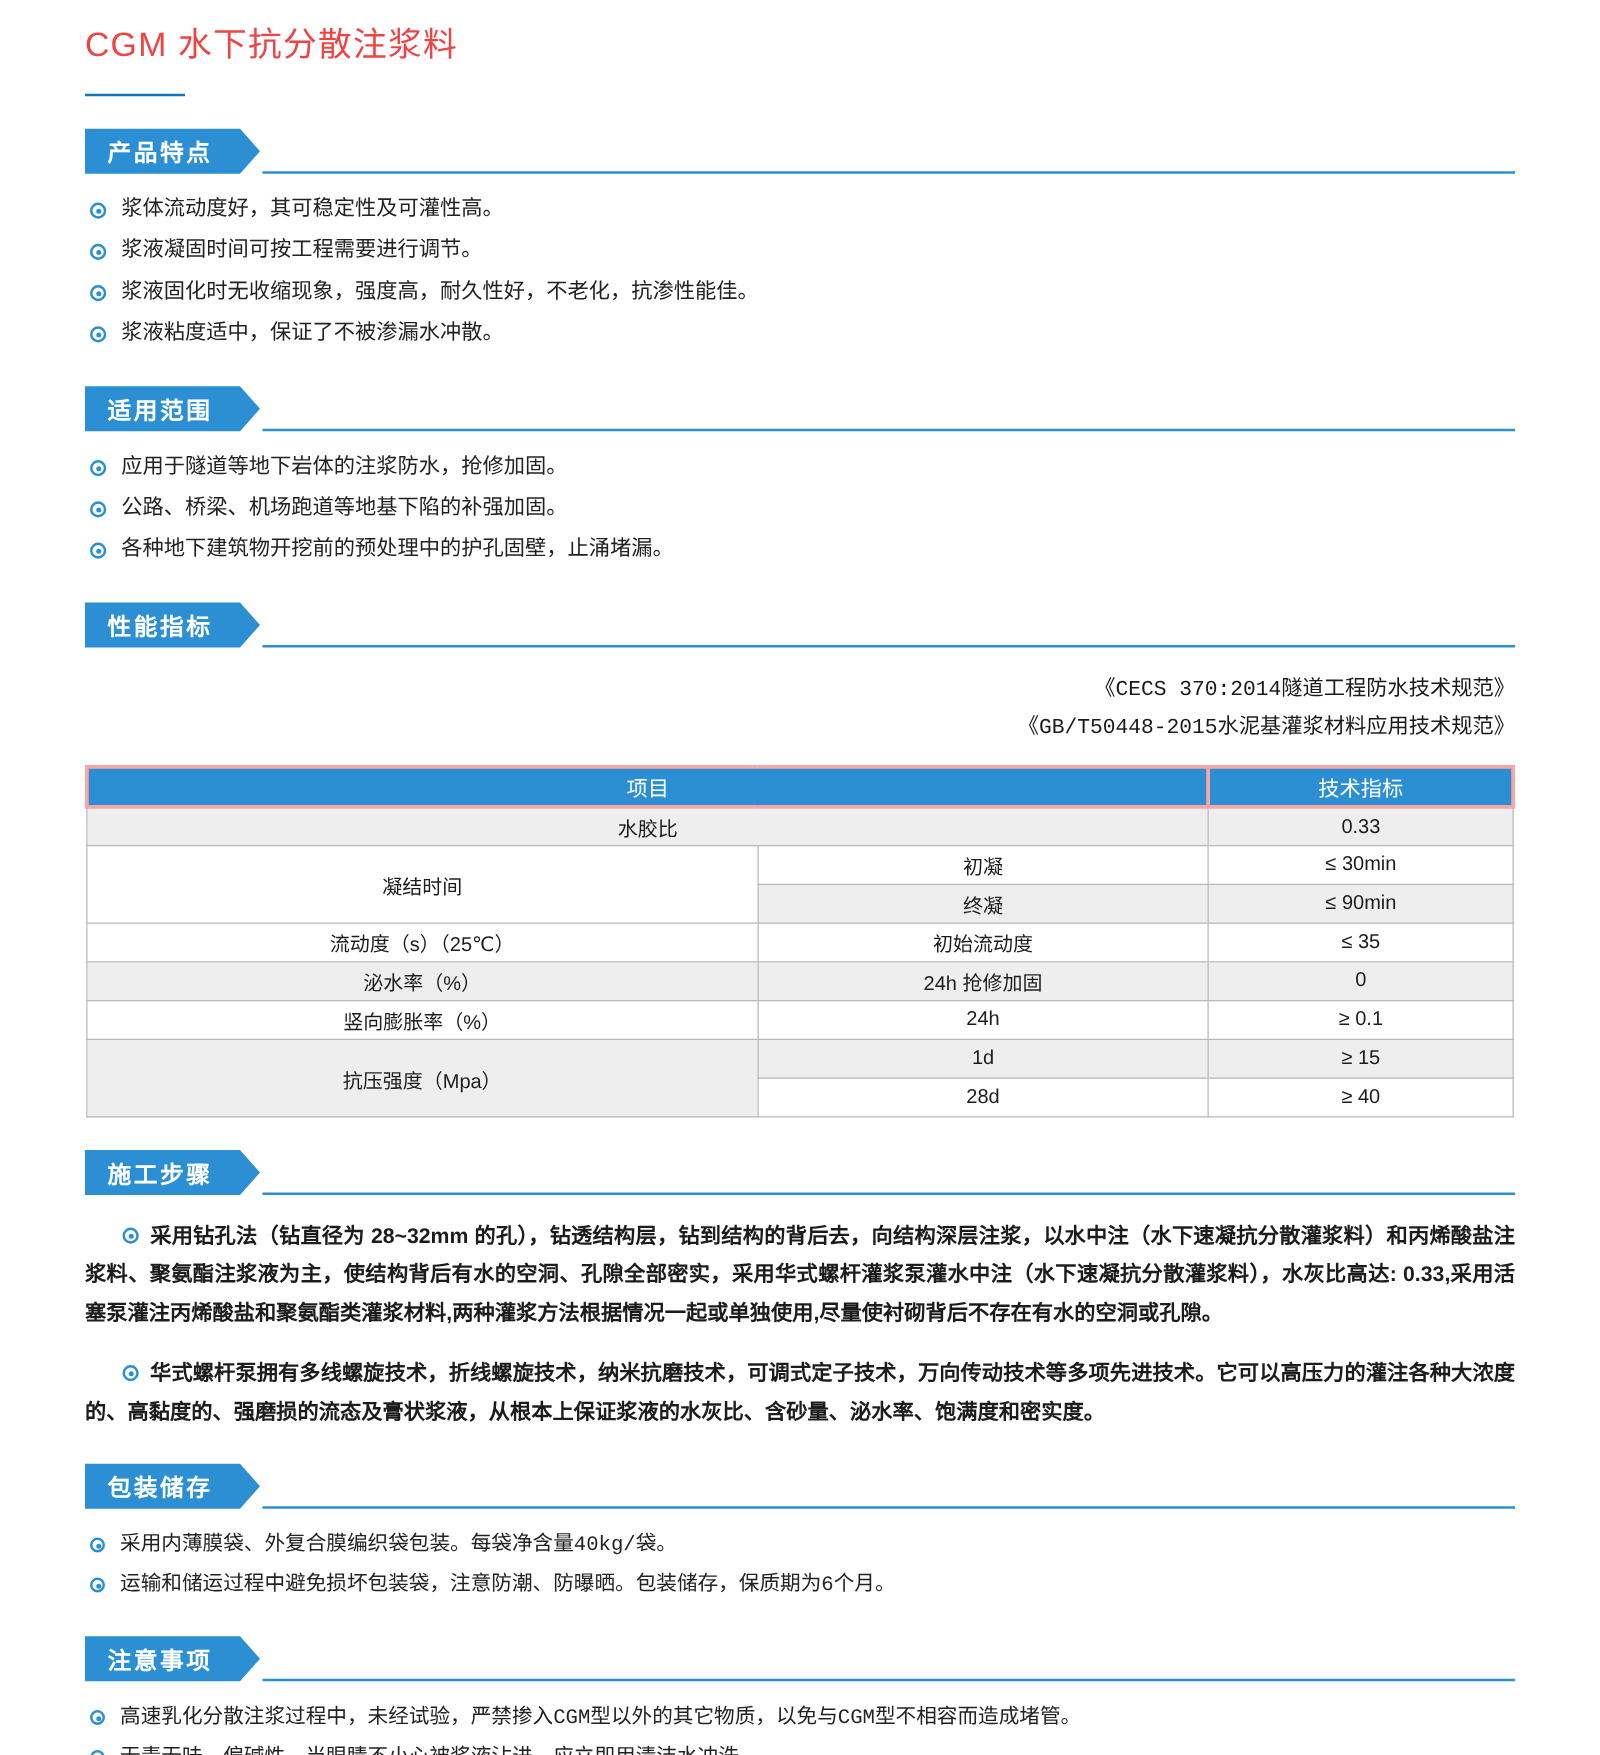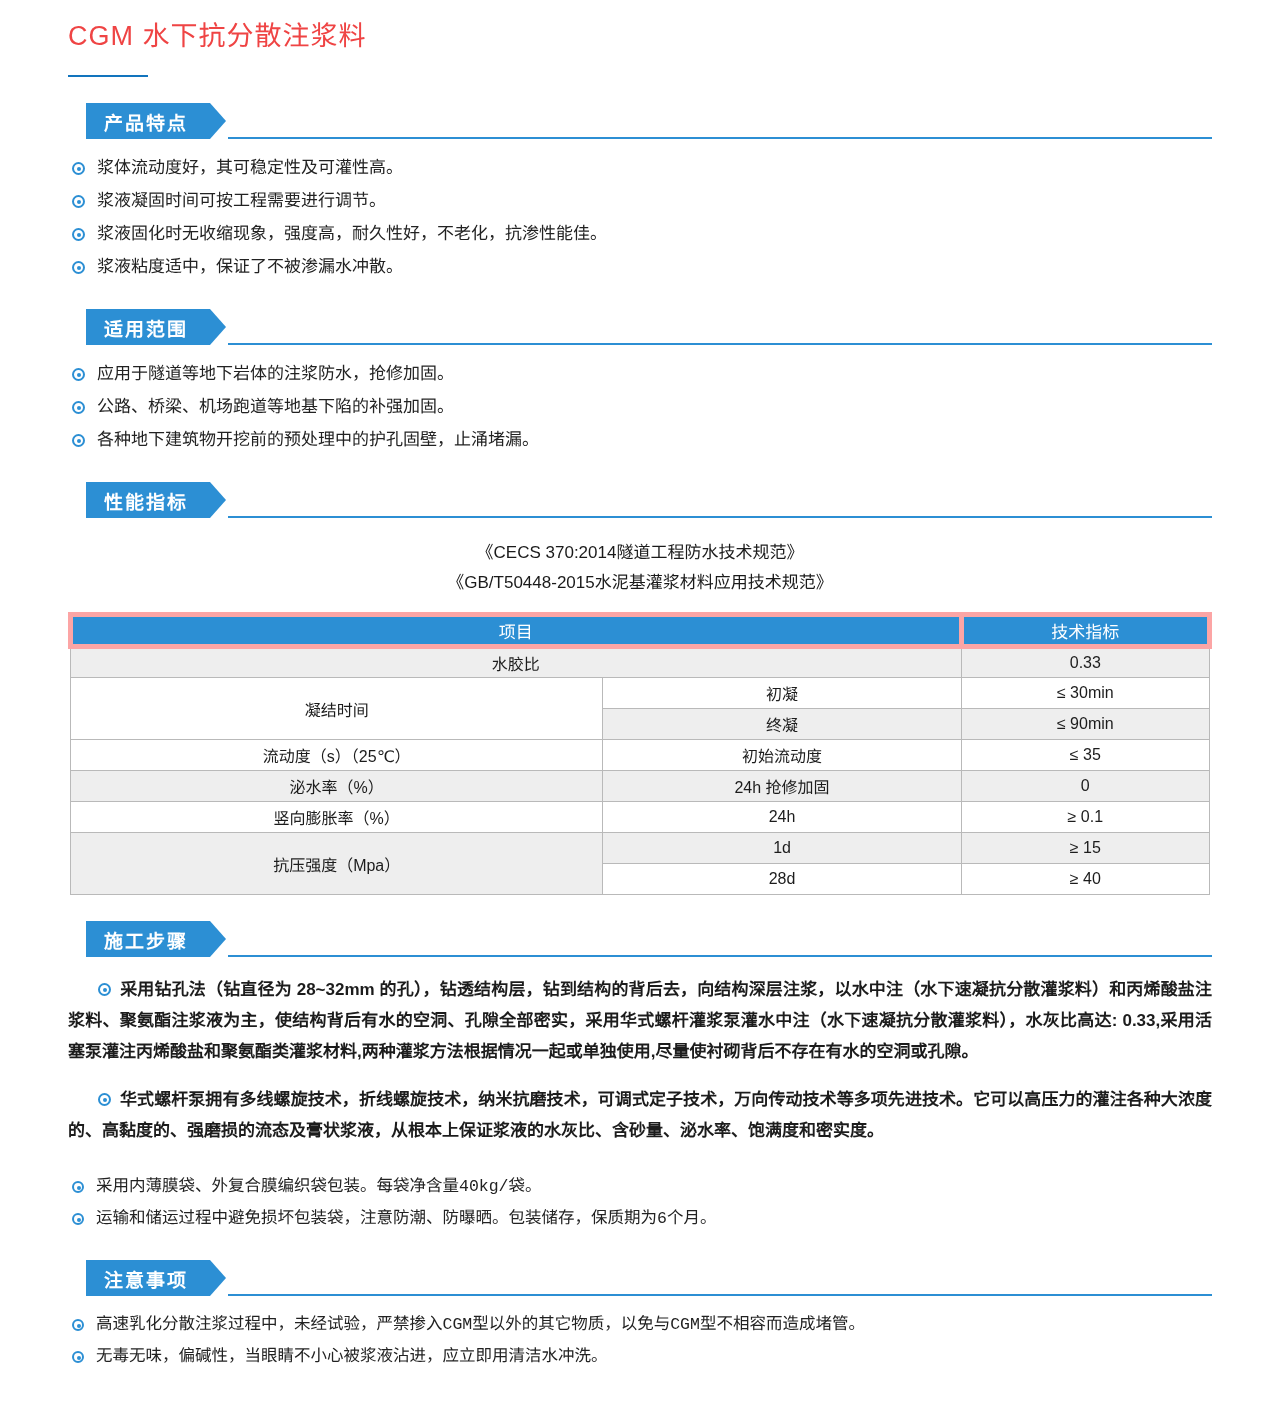--- a/index.html
+++ b/index.html
@@ -38,21 +38,20 @@
 
   
   .section {
     margin-top: 26px;
   }
   .sec-head {
     position: relative;
     height: 36px;
     display: flex;
     align-items: stretch;
-    margin-left: 18px;
   }
   .sec-tab {
     position: relative;
     background: #2c8fd4;
     color: #ffffff;
     font-size: 19px;
     font-weight: bold;
     letter-spacing: 2px;
     display: flex;
     align-items: center;
@@ -110,43 +109,44 @@
     left: 2.5px;
     top: 2.5px;
     width: 4px;
     height: 4px;
     border-radius: 50%;
     background: #2c8fd4;
   }
 
   
   .standards {
-    text-align: center;
+    text-align: right;
     margin-top: 20px;
+    font-family: Liberation Mono, monospace;
   }
   .standards div {
     font-size: 17px;
     line-height: 30px;
     color: #1a1a1a;
   }
 
   
   table.spec {
     width: 100%;
     border-collapse: collapse;
     margin-top: 14px;
     font-size: 16px;
   }
   table.spec th {
     background: #2c8fd4;
     color: #ffffff;
     font-weight: normal;
     font-size: 17px;
     height: 32px;
-    border: 5px solid #fca5a5;
+    border: 3px solid #fca5a5;
     text-align: center;
   }
   table.spec td {
     border: 1px solid #b9b9b9;
     height: 31px;
     text-align: center;
     color: #1c1c1c;
     padding: 0 6px;
   }
   table.spec tr.alt td {
@@ -316,20 +316,24 @@
       <p class="para">
         <span class="lead"></span><span class="para-icon"></span><span>采用钻孔法（钻直径为 28~32mm 的孔），钻透结构层，钻到结构的背后去，向结构深层注浆，以水中注（水下速凝抗分散灌浆料）和丙烯酸盐注浆料、聚氨酯注浆液为主，使结构背后有水的空洞、孔隙全部密实，采用华式螺杆灌浆泵灌水中注（水下速凝抗分散灌浆料），水灰比高达: 0.33,采用活塞泵灌注丙烯酸盐和聚氨酯类灌浆材料,两种灌浆方法根据情况一起或单独使用,尽量使衬砌背后不存在有水的空洞或孔隙。</span>
       </p>
       <p class="para">
         <span class="lead"></span><span class="para-icon"></span><span>华式螺杆泵拥有多线螺旋技术，折线螺旋技术，纳米抗磨技术，可调式定子技术，万向传动技术等多项先进技术。它可以高压力的灌注各种大浓度的、高黏度的、强磨损的流态及膏状浆液，从根本上保证浆液的水灰比、含砂量、泌水率、饱满度和密实度。</span>
       </p>
     </div>
   </div>
 
   <div class="section">
+    <div class="sec-head">
+      <div class="sec-tab">包装储存</div>
+      <div class="sec-line"></div>
+    </div>
     <ul class="bullets small-bullets">
       <li>
         <span class="bullet-icon"></span>
         <span>采用内薄膜袋、外复合膜编织袋包装。每袋净含量40kg/袋。</span>
       </li>
       <li>
         <span class="bullet-icon"></span>
         <span>运输和储运过程中避免损坏包装袋，注意防潮、防曝晒。包装储存，保质期为6个月。</span>
       </li>
     </ul>

